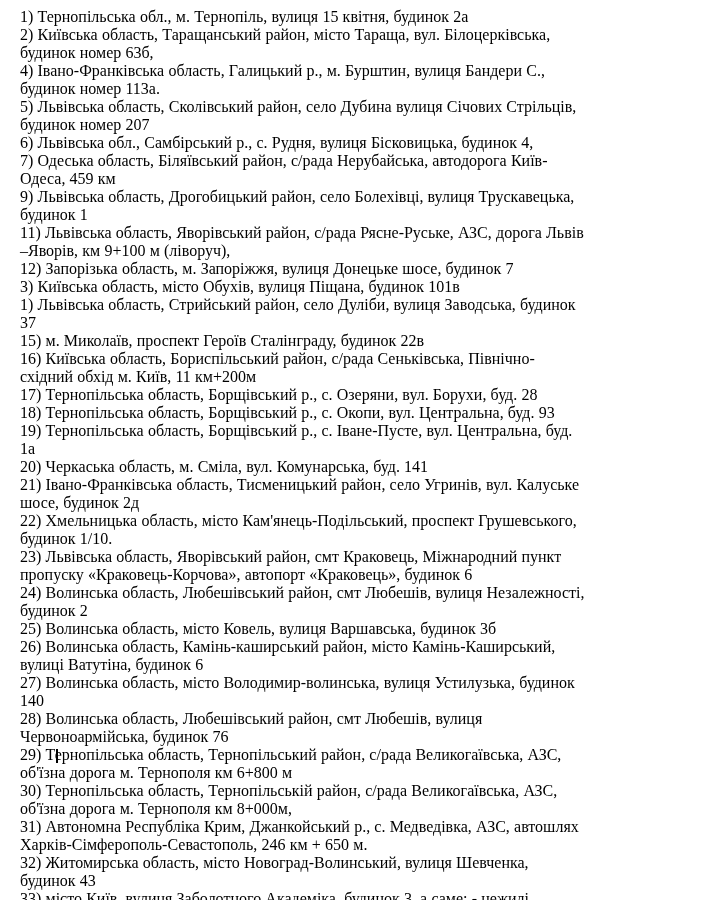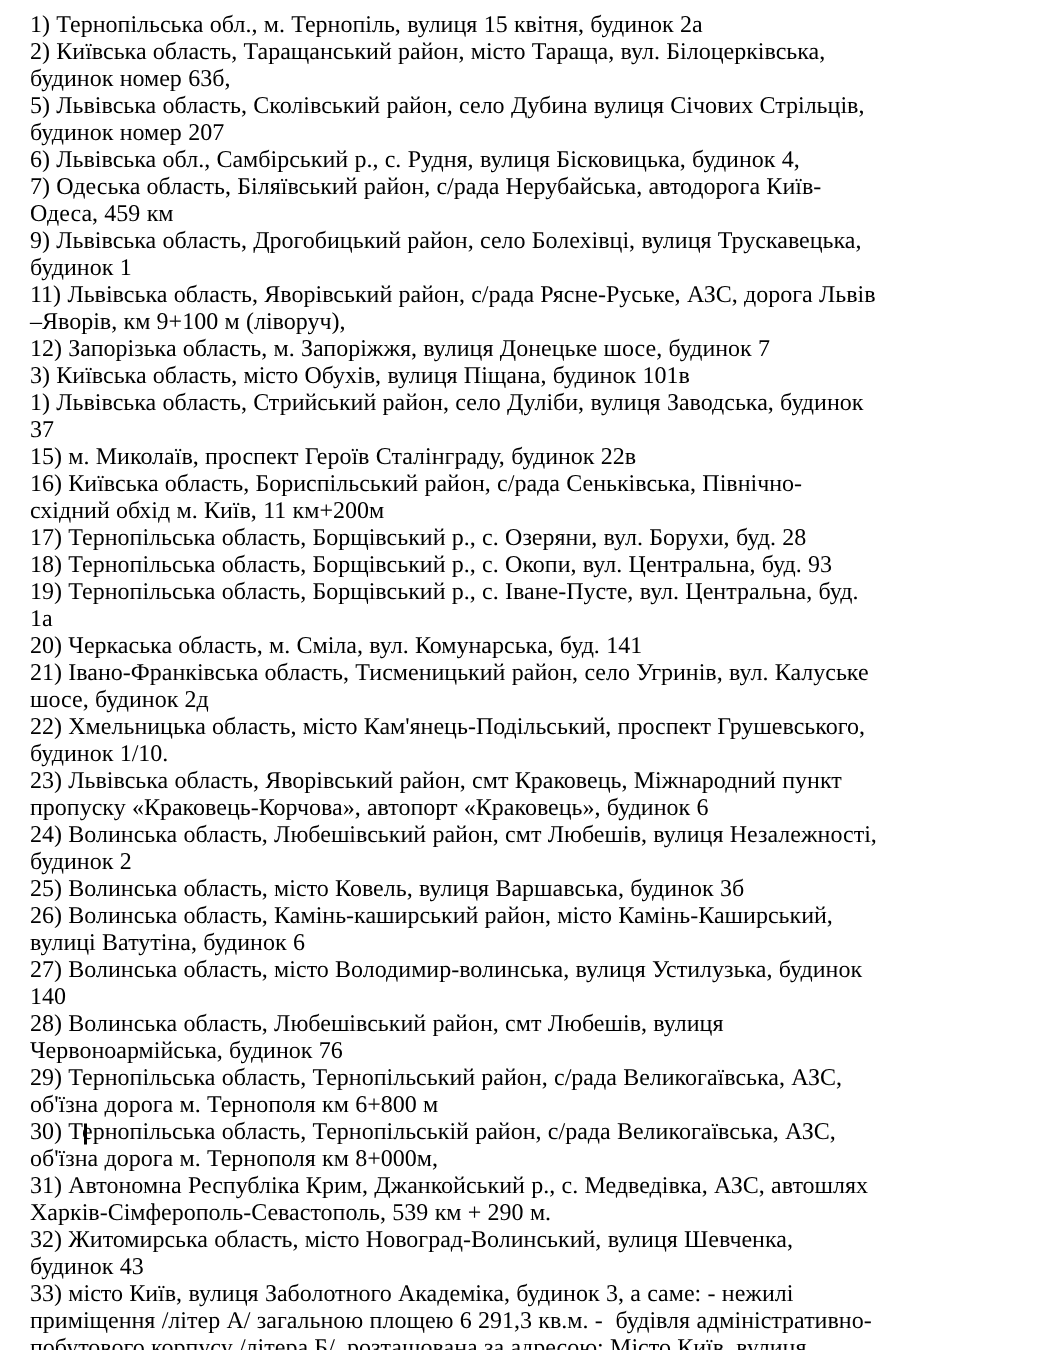--- a/index.html
+++ b/index.html
@@ -39,20 +39,21 @@
     height: 14px;
     background: #000000;
   }
 </style>
 </head>
 <body>
 
 <div class="page">
   <p class="line">1) Тернопільська обл., м. Тернопіль, вулиця 15 квітня, будинок 2а</p>
   <p class="line">2) Київська область, Таращанський район, місто Тараща, вул. Білоцерківська, будинок номер 63б,</p>
+  <p class="line">4) Івано-Франківська область, Галицький р., м. Бурштин, вулиця Бандери С., будинок номер 113а.</p>
   <p class="line">5) Львівська область, Сколівський район, село Дубина вулиця Січових Стрільців, будинок номер 207</p>
   <p class="line">6) Львівська обл., Самбірський р., с. Рудня, вулиця Бісковицька, будинок 4,</p>
   <p class="line">7) Одеська область, Біляївський район, с/рада Нерубайська, автодорога Київ-Одеса, 459 км</p>
   <p class="line">9) Львівська область, Дрогобицький район, село Болехівці, вулиця Трускавецька, будинок 1</p>
   <p class="line">11) Львівська область, Яворівський район, с/рада Рясне-Руське, АЗС, дорога Львів –Яворів, км 9+100 м (ліворуч),</p>
   <p class="line">12) Запорізька область, м. Запоріжжя, вулиця Донецьке шосе, будинок 7</p>
   <p class="line">3) Київська область, місто Обухів, вулиця Піщана, будинок 101в</p>
   <p class="line">1) Львівська область, Стрийський район, село Дуліби, вулиця Заводська, будинок 37</p>
   <p class="line">15) м. Миколаїв, проспект Героїв Сталінграду, будинок 22в</p>
   <p class="line">16) Київська область, Бориспільський район, с/рада Сеньківська, Північно-східний обхід м. Київ, 11 км+200м</p>
@@ -63,18 +64,18 @@
   <p class="line">21) Івано-Франківська область, Тисменицький район, село Угринів, вул. Калуське шосе, будинок 2д</p>
   <p class="line">22) Хмельницька область, місто Кам'янець-Подільський, проспект Грушевського, будинок 1/10.</p>
   <p class="line">23) Львівська область, Яворівський район, смт Краковець, Міжнародний пункт пропуску «Краковець-Корчова», автопорт «Краковець», будинок 6</p>
   <p class="line">24) Волинська область, Любешівський район, смт Любешів, вулиця Незалежності, будинок 2</p>
   <p class="line">25) Волинська область, місто Ковель, вулиця Варшавська, будинок 3б</p>
   <p class="line">26) Волинська область, Камінь-каширський район, місто Камінь-Каширський, вулиці Ватутіна, будинок 6</p>
   <p class="line">27) Волинська область, місто Володимир-волинська, вулиця Устилузька, будинок 140</p>
   <p class="line">28) Волинська область, Любешівський район, смт Любешів, вулиця Червоноармійська, будинок 76</p>
   <p class="line">29) Тернопільська область, Тернопільський район, с/рада Великогаївська, АЗС, об'їзна дорога м. Тернополя км 6+800 м</p>
   <p class="line">30) Тернопільська область, Тернопільській район, с/рада Великогаївська, АЗС, об'їзна дорога м. Тернополя км 8+000м,</p>
-  <p class="line">31) Автономна Республіка Крим, Джанкойський р., с. Медведівка, АЗС, автошлях Харків-Сімферополь-Севастополь, 539 км + 290 м.</p>
+  <p class="line">31) Автономна Республіка Крим, Джанкойський р., с. Медведівка, АЗС, автошлях Харків-Сімферополь-Севастополь, 246 км + 650 м.</p>
   <p class="line">32) Житомирська область, місто Новоград-Волинський, вулиця Шевченка, будинок 43</p>
   <p class="line">33) місто Київ, вулиця Заболотного Академіка, будинок 3, а саме: - нежилі приміщення /літер А/ загальною площею 6 291,3 кв.м. -  будівля адміністративно-побутового корпусу /літера Б/, розташована за адресою: Місто Київ, вулиця Заболотного Академіка, будинок 3, загальною площею 3 815,3 кв.м.,</p>
   <p class="line">34) Фінансові поруки юридичних осіб. На підставі судових рішень застосовано розстрочку виконання судового рішення по позичальникам. Паралельно здійснюється звернення стягнення на предмети іпотеки, провадження в рамках процесів зупинені до вирішення справи Великою палатою Верховного Суду 18.09.2018 року. Матеріали та інформація в наявності у кімнаті даних.</p>
   <div class="text-cursor"></div>
 </div>
 
 </body></html>

